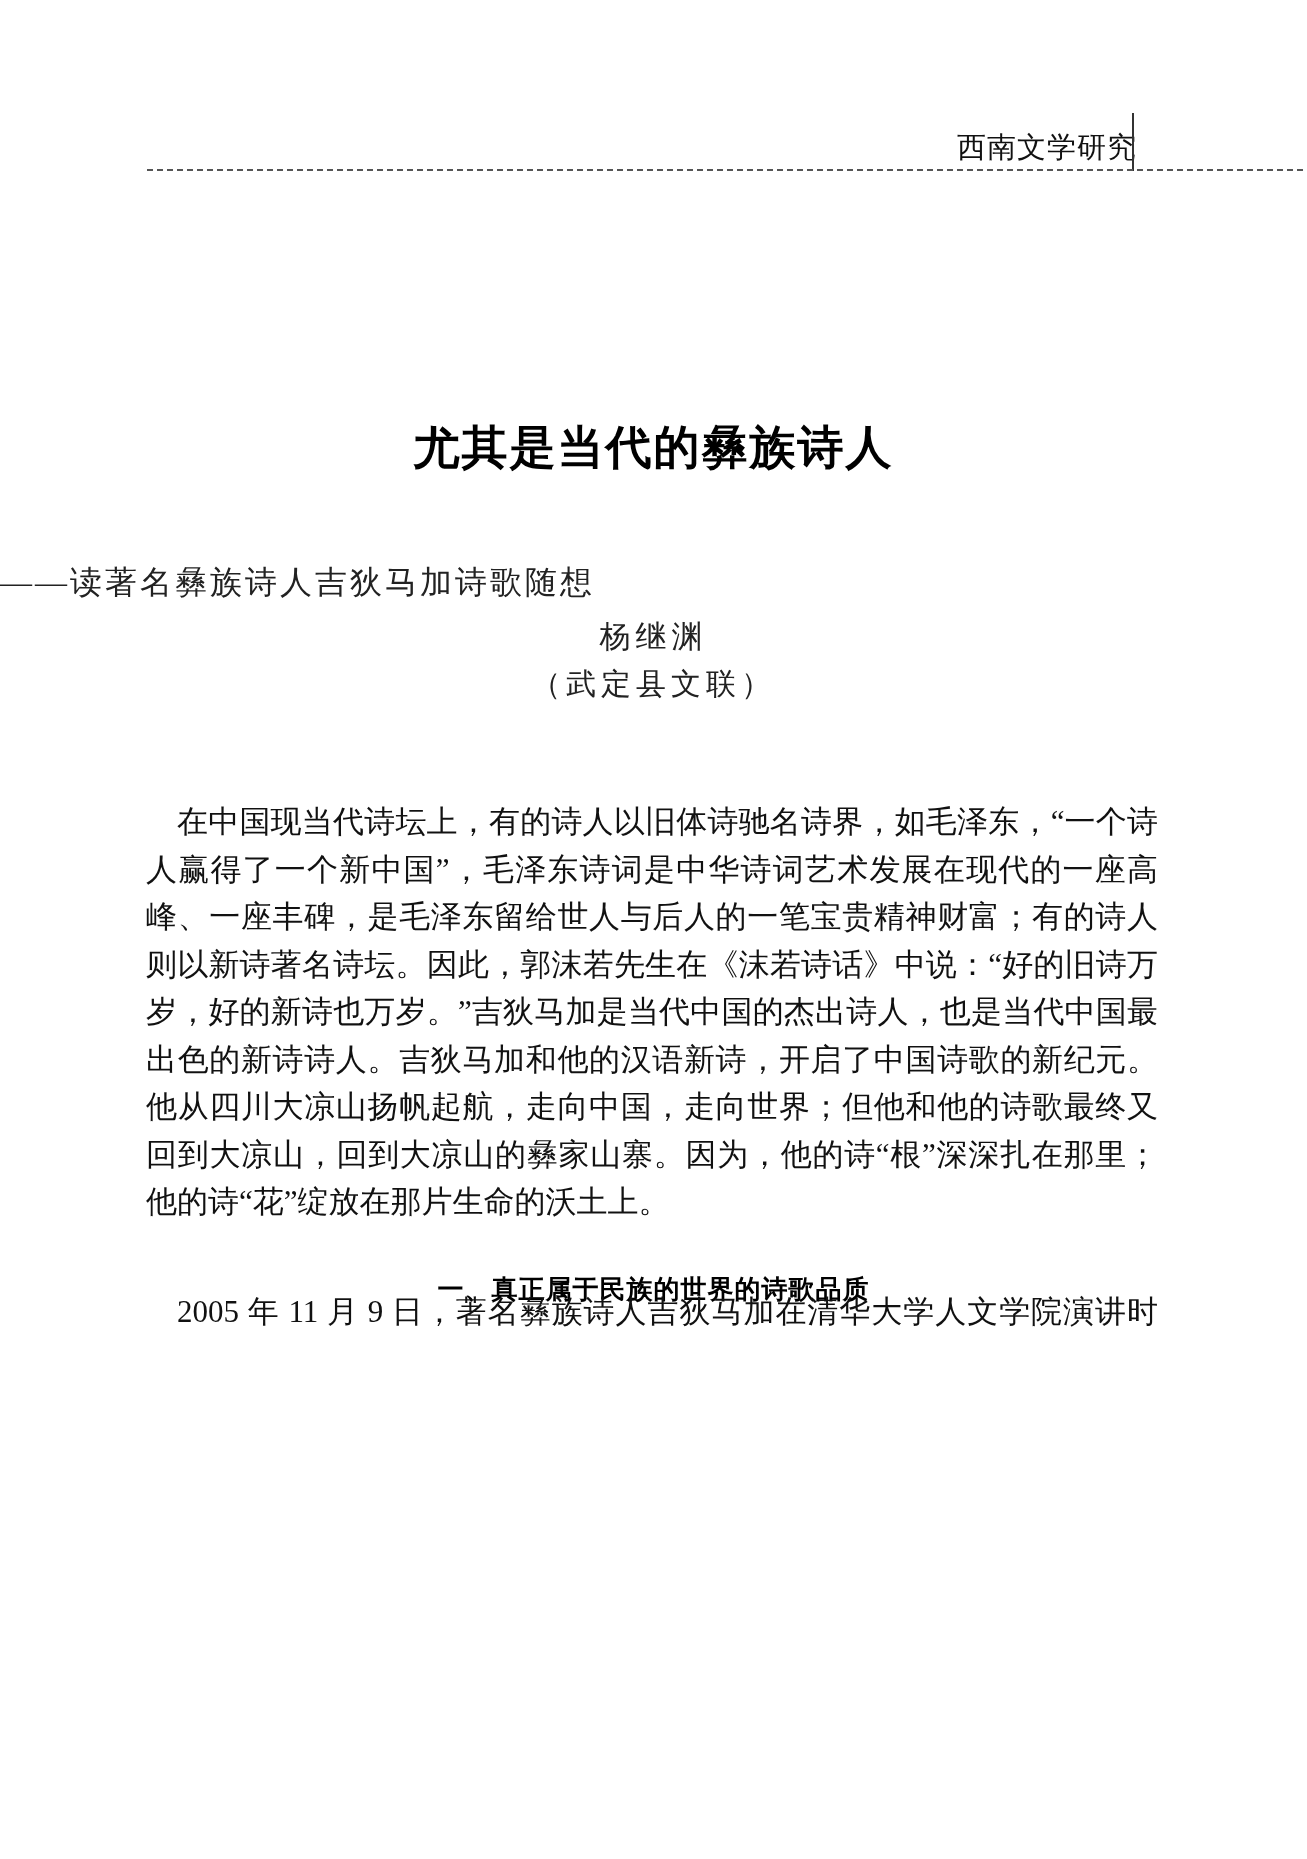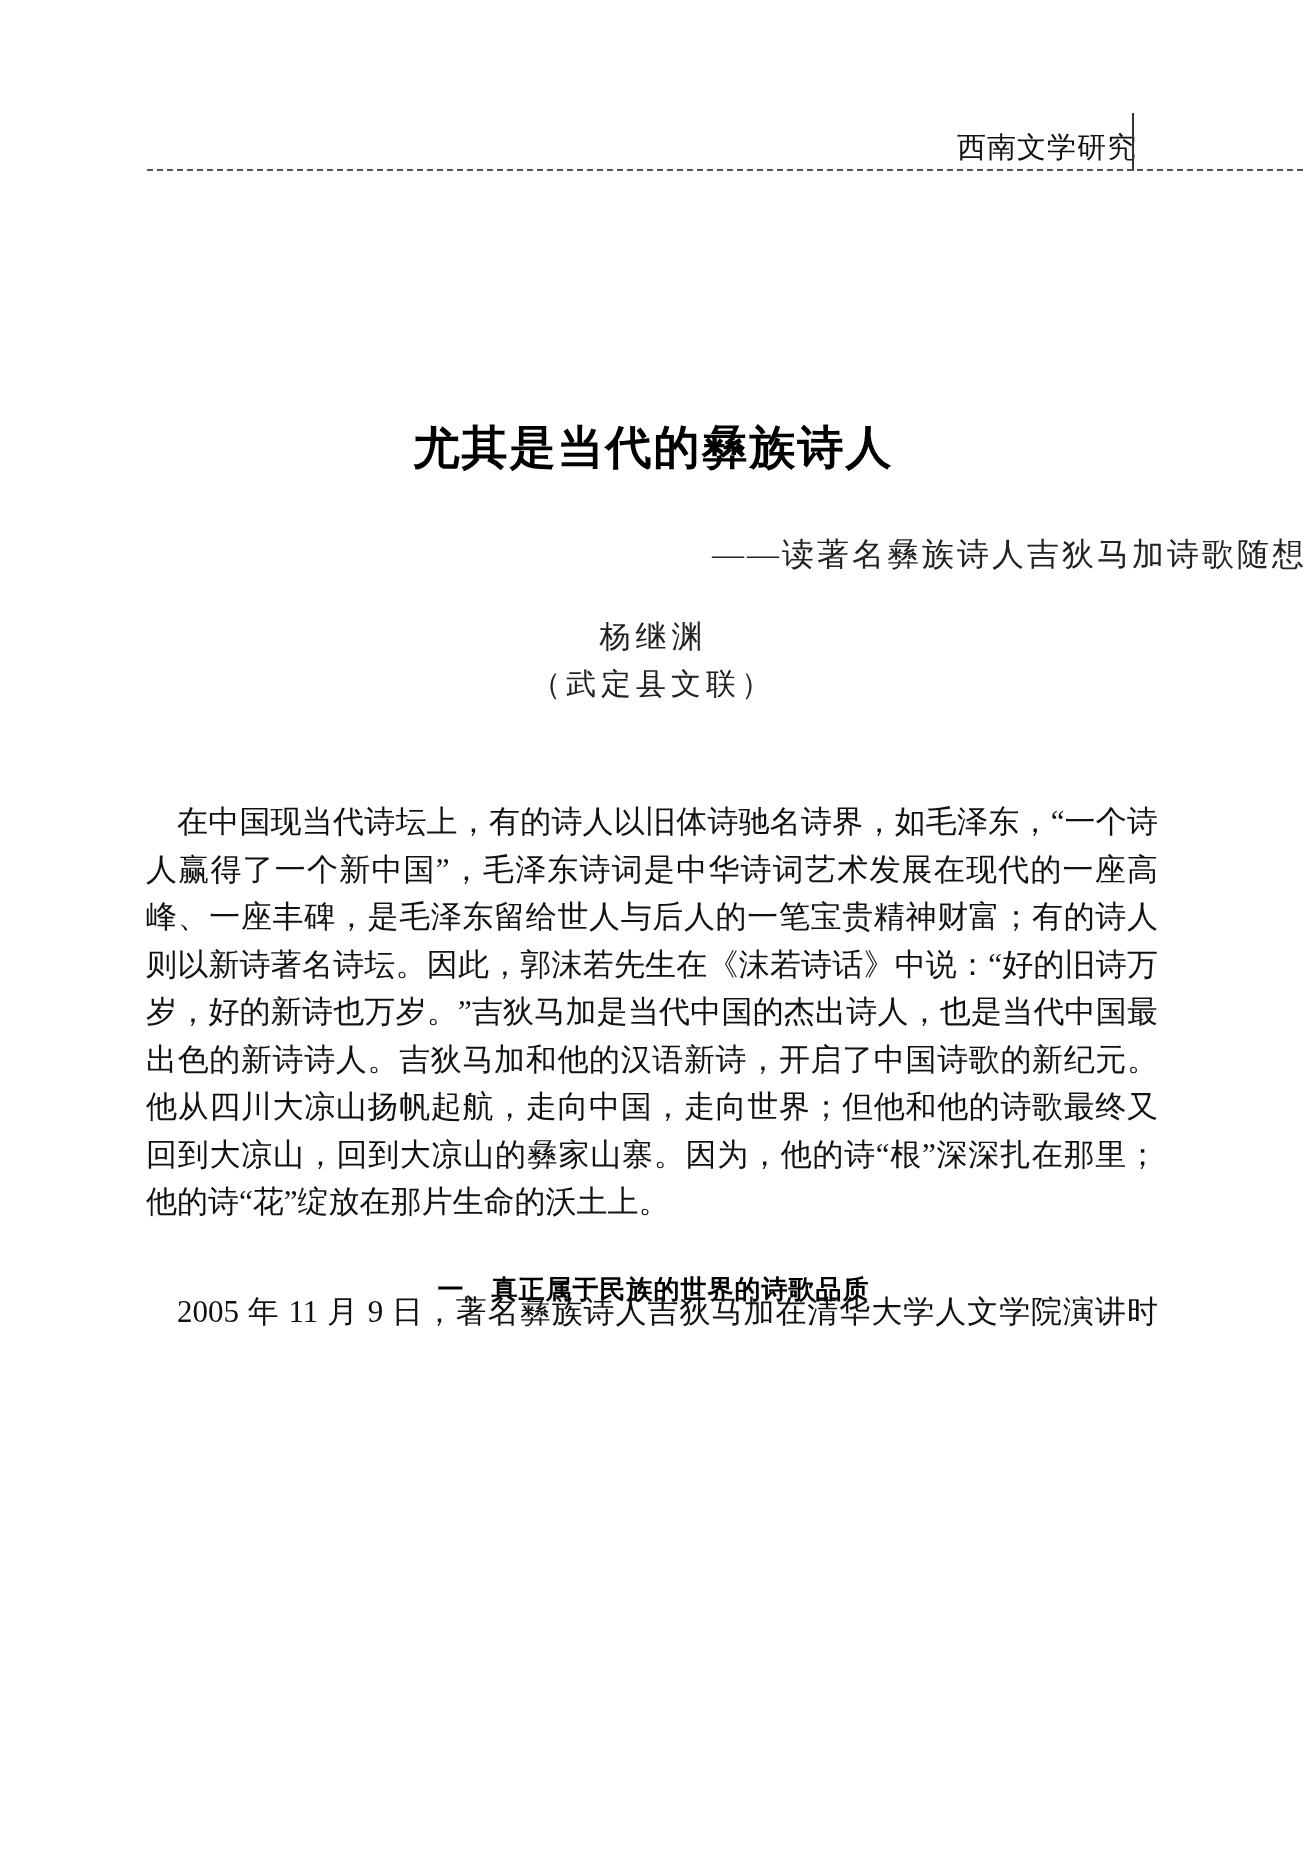--- a/index.html
+++ b/index.html
@@ -50,24 +50,24 @@
     margin: 0;
     text-align: center;
     font-size: 46px;
     font-weight: bold;
     letter-spacing: 2px;
     color: #000000;
     font-family: "Liberation Serif", serif;
   }
   .article-subtitle {
     position: absolute;
-    top: 533px;
+    top: 561px;
     left: 0;
     width: 1307px;
-    text-align: right;
+    text-align: left;
     font-size: 32px;
     letter-spacing: 3px;
     color: #222222;
     font-family: "Liberation Serif", serif;
   }
   .article-author {
     position: absolute;
     top: 616px;
     left: 0;
     width: 1307px;

